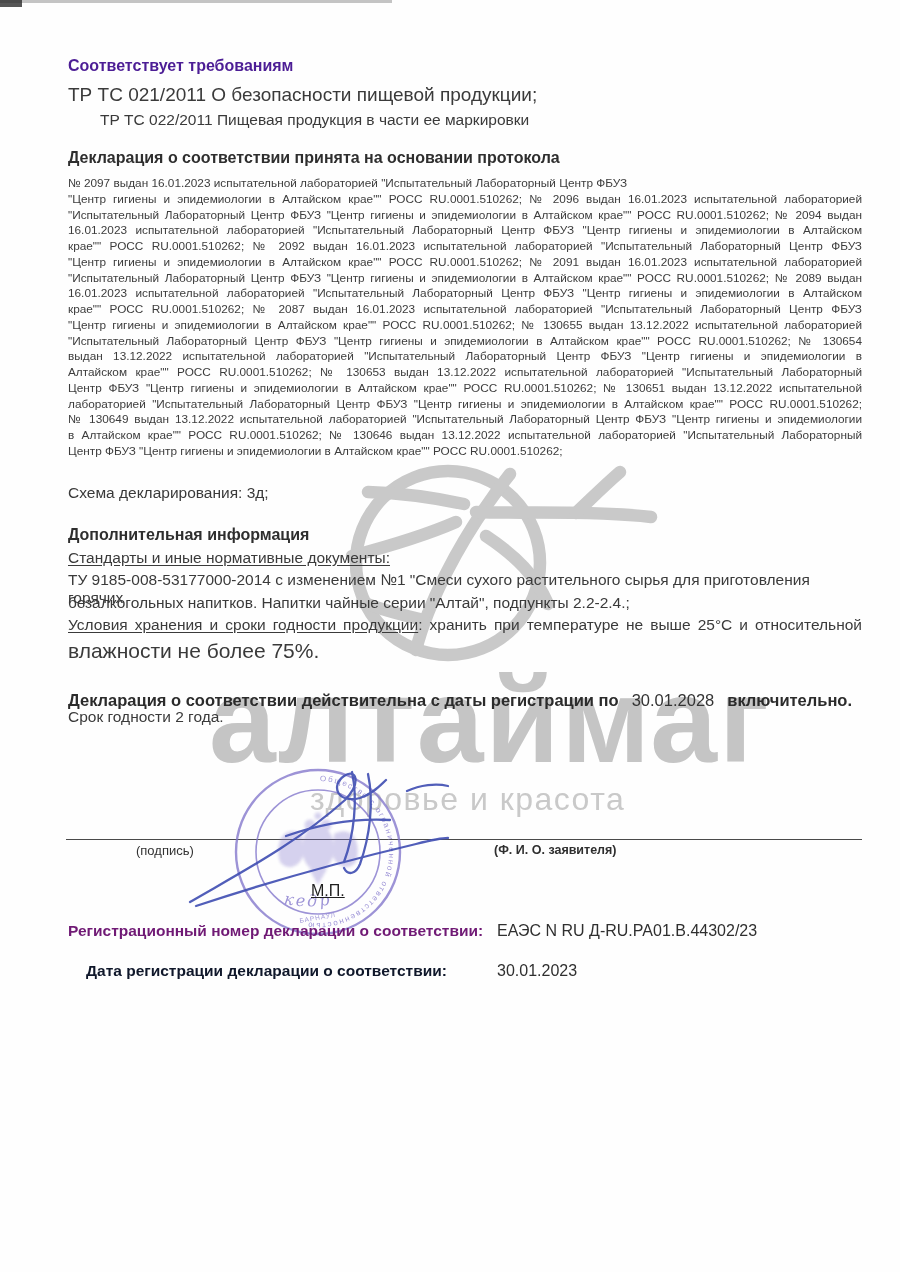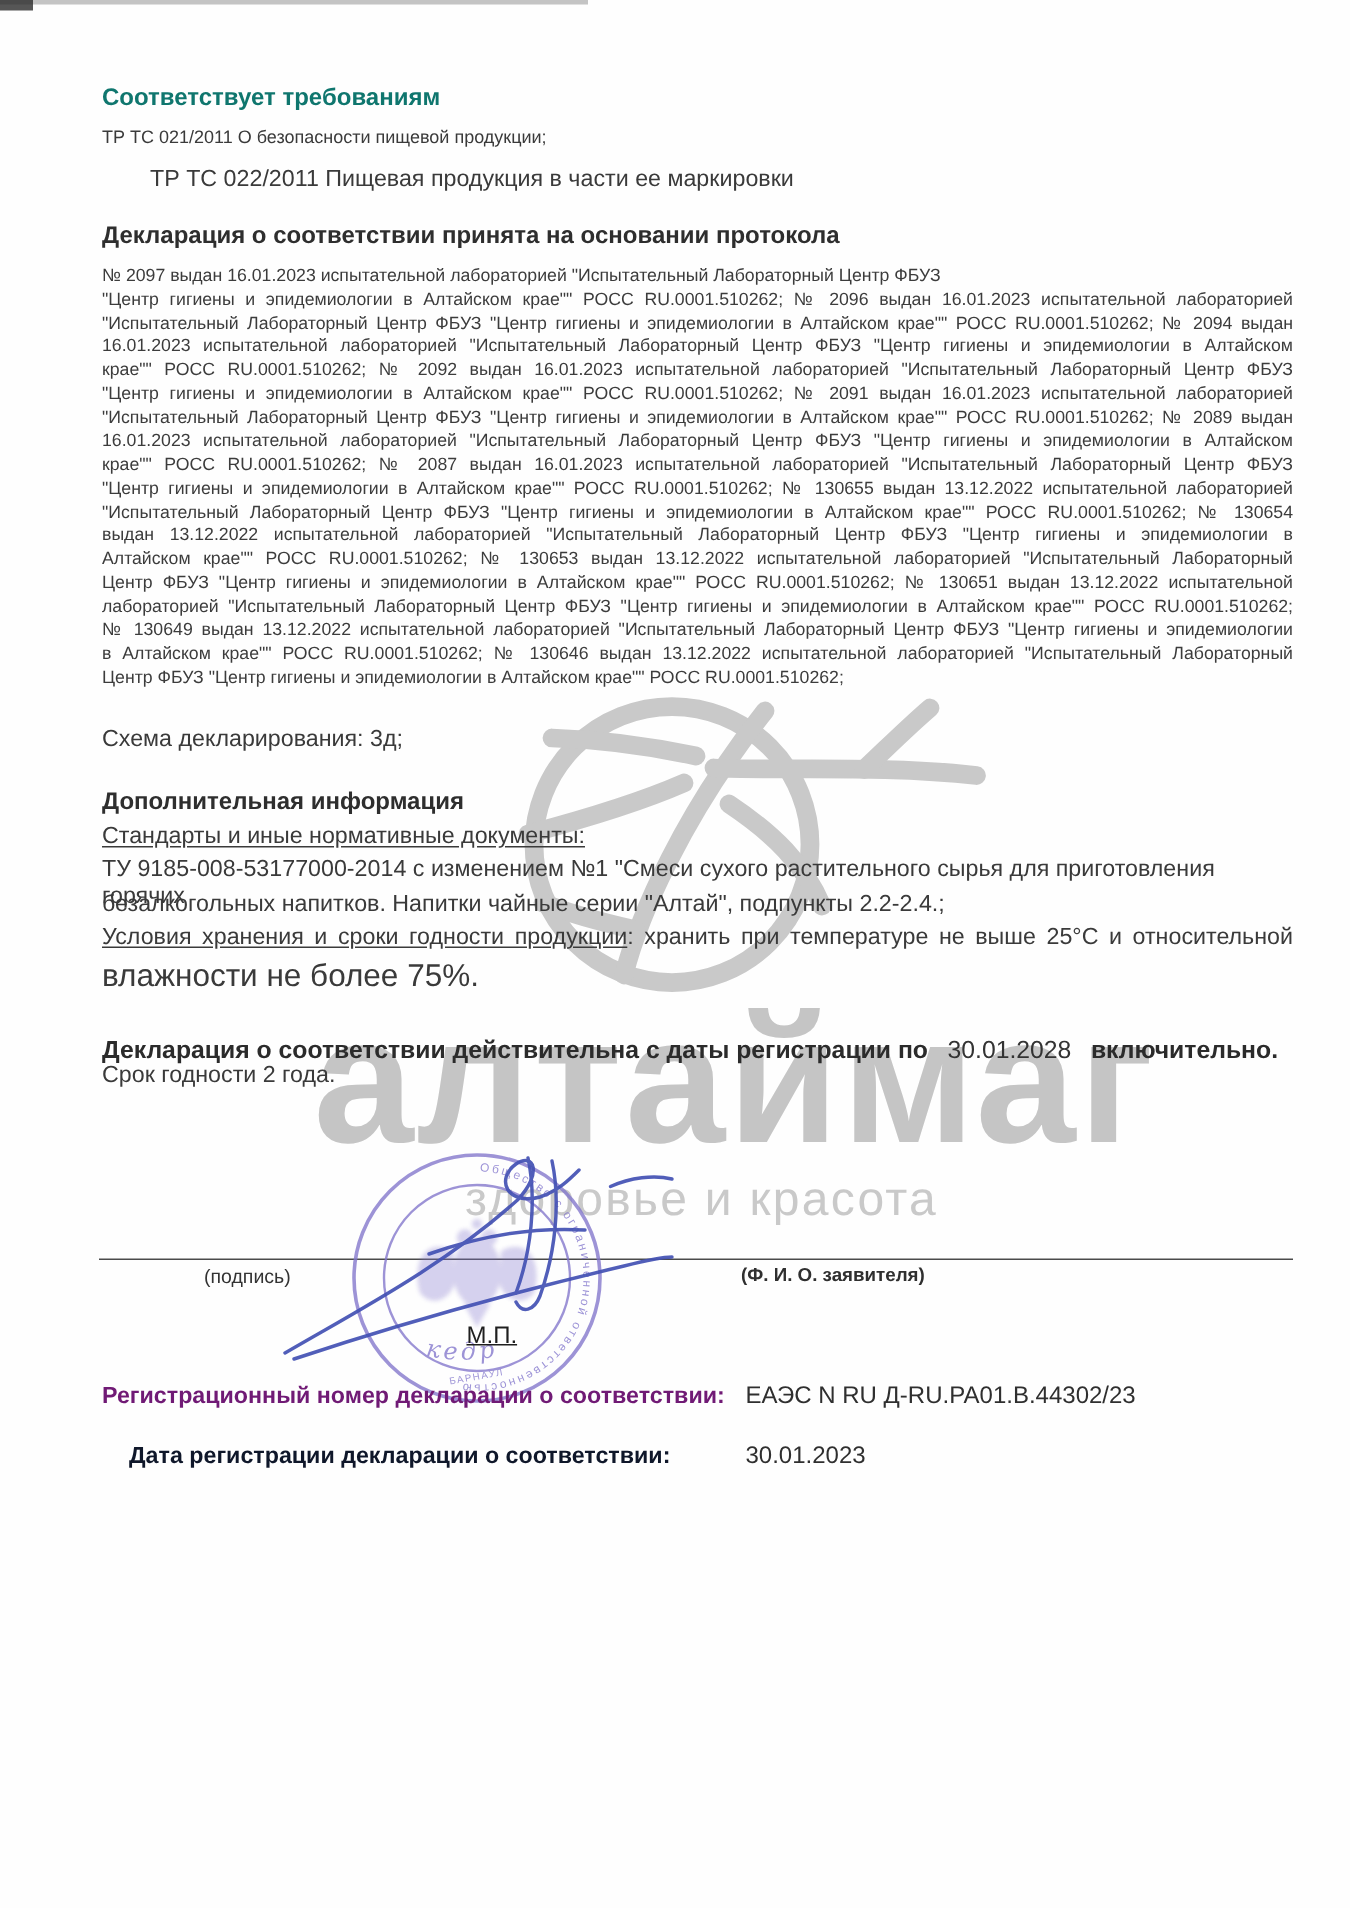--- a/index.html
+++ b/index.html
@@ -23,22 +23,22 @@
     font-size:120px; font-weight:bold; letter-spacing:2px; line-height:1;
     color:var(--watermark,#c5c5c5);
   }
   .wm-tagline {
     left:310px; top:781px; z-index:1; font-size:32px; letter-spacing:1.5px;
     color:#c9c9c9;
   }
 
   
   .tx { left:68px; width:794px; z-index:3; }
-  .req-title   { top:57px;  font-size:16px; color:#0f766e; }
-  .req-item-0  { top:84px;  font-size:12px; }
+  .req-title   { top:57px;  font-size:16px; color:#4c1d95; }
+  .req-item-0  { top:84px;  font-size:19px; }
   .req-item-1  { top:111px; font-size:15.5px;margin-left:32px; }
   .proto-title { top:149px; font-size:16px; color:#2e2e2e; }
   .proto-block { top:176px; font-size:11.8px; color:#3c3c3c; }
   .proto-block > div { line-height:15.75px; text-align:justify; text-align-last:justify; }
   .proto-block > div.nj { text-align-last:left; }
   .scheme      { top:484px; font-size:15.5px; }
   .addl-title  { top:526px; font-size:16px; color:#2e2e2e; }
   .std-label   { top:549px; font-size:15.5px; }
   .std-1       { top:571px; font-size:15.5px; }
   .std-2       { top:594px; font-size:15.5px; }

